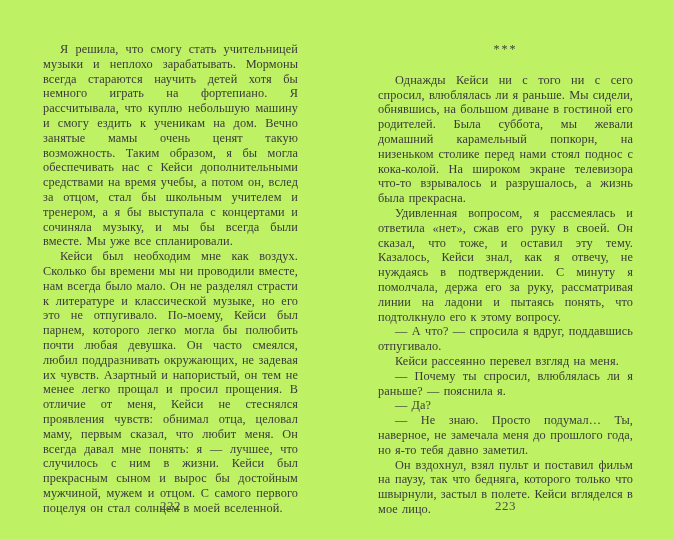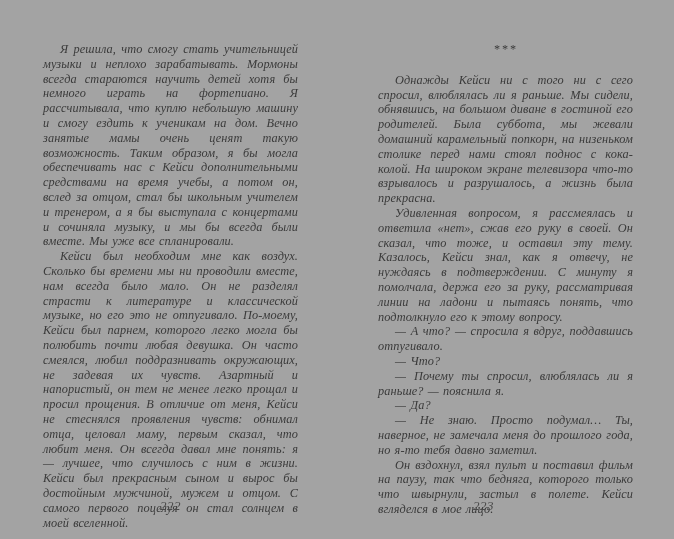--- a/index.html
+++ b/index.html
@@ -11,22 +11,21 @@
     width: 674px;
     height: 539px;
     position: relative;
     font-family: "Liberation Serif", "DejaVu Serif", serif;
     color: #3a3a3a;
     overflow: hidden;
   }
   .spread {
     position: absolute;
     inset: 0;
-    background: #a3a3a3;
-    font-style: italic;
+    background: #bef264;
   }
   .page {
     position: absolute;
     top: 42px;
     width: 255px;
     font-size: 12.3px;
     line-height: 14.8px;
     text-align: justify;
     letter-spacing: 0.1px;
   }
@@ -48,38 +47,38 @@
   .page-number {
     position: absolute;
     top: 498px;
     width: 255px;
     text-align: center;
     font-size: 13px;
     color: #4a4a4a;
     letter-spacing: 0.5px;
   }
   .page-number-left  { left: 43px;  }
-  .page-number-right { left: 356px; }
+  .page-number-right { left: 378px; }
 </style>
 </head>
 <body>
 
 <div class="spread">
 
   <div class="page page-left">
     <p>Я решила, что смогу стать учительницей музыки и неплохо зарабатывать. Мормоны всегда стараются научить детей хотя бы немного играть на фортепиано. Я рассчитывала, что куплю небольшую машину и смогу ездить к ученикам на дом. Вечно занятые мамы очень ценят такую возможность. Таким образом, я бы могла обеспечивать нас с Кейси дополнительными средствами на время учебы, а потом он, вслед за отцом, стал бы школьным учителем и тренером, а я бы выступала с концертами и сочиняла музыку, и мы бы всегда были вместе. Мы уже все спланировали.</p>
     <p>Кейси был необходим мне как воздух. Сколько бы времени мы ни проводили вместе, нам всегда было мало. Он не разделял страсти к литературе и классической музыке, но его это не отпугивало. По-моему, Кейси был парнем, которого легко могла бы полюбить почти любая девушка. Он часто смеялся, любил поддразнивать окружающих, не задевая их чувств. Азартный и напористый, он тем не менее легко прощал и просил прощения. В отличие от меня, Кейси не стеснялся проявления чувств: обнимал отца, целовал маму, первым сказал, что любит меня. Он всегда давал мне понять: я — лучшее, что случилось с ним в жизни. Кейси был прекрасным сыном и вырос бы достойным мужчиной, мужем и отцом. С самого первого поцелуя он стал солнцем в моей вселенной.</p>
   </div>
 
   <div class="page page-right">
     <p class="separator">***</p>
     <p>Однажды Кейси ни с того ни с сего спросил, влюблялась ли я раньше. Мы сидели, обнявшись, на большом диване в гостиной его родителей. Была суббота, мы жевали домашний карамельный попкорн, на низеньком столике перед нами стоял поднос с кока-колой. На широком экране телевизора что-то взрывалось и разрушалось, а жизнь была прекрасна.</p>
     <p>Удивленная вопросом, я рассмеялась и ответила «нет», сжав его руку в своей. Он сказал, что тоже, и оставил эту тему. Казалось, Кейси знал, как я отвечу, не нуждаясь в подтверждении. С минуту я помолчала, держа его за руку, рассматривая линии на ладони и пытаясь понять, что подтолкнуло его к этому вопросу.</p>
     <p>— А что? — спросила я вдруг, поддавшись отпугивало.</p>
-    <p>— Что?</p>
+    <p>Кейси рассеянно перевел взгляд на меня.</p>
     <p>— Почему ты спросил, влюблялась ли я раньше? — пояснила я.</p>
     <p>— Да?</p>
     <p>— Не знаю. Просто подумал… Ты, наверное, не замечала меня до прошлого года, но я-то тебя давно заметил.</p>
     <p>Он вздохнул, взял пульт и поставил фильм на паузу, так что бедняга, которого только что швырнули, застыл в полете. Кейси вгляделся в мое лицо.</p>
   </div>
 
   <div class="page-number page-number-left">222</div>
   <div class="page-number page-number-right">223</div>
 
 </div>

